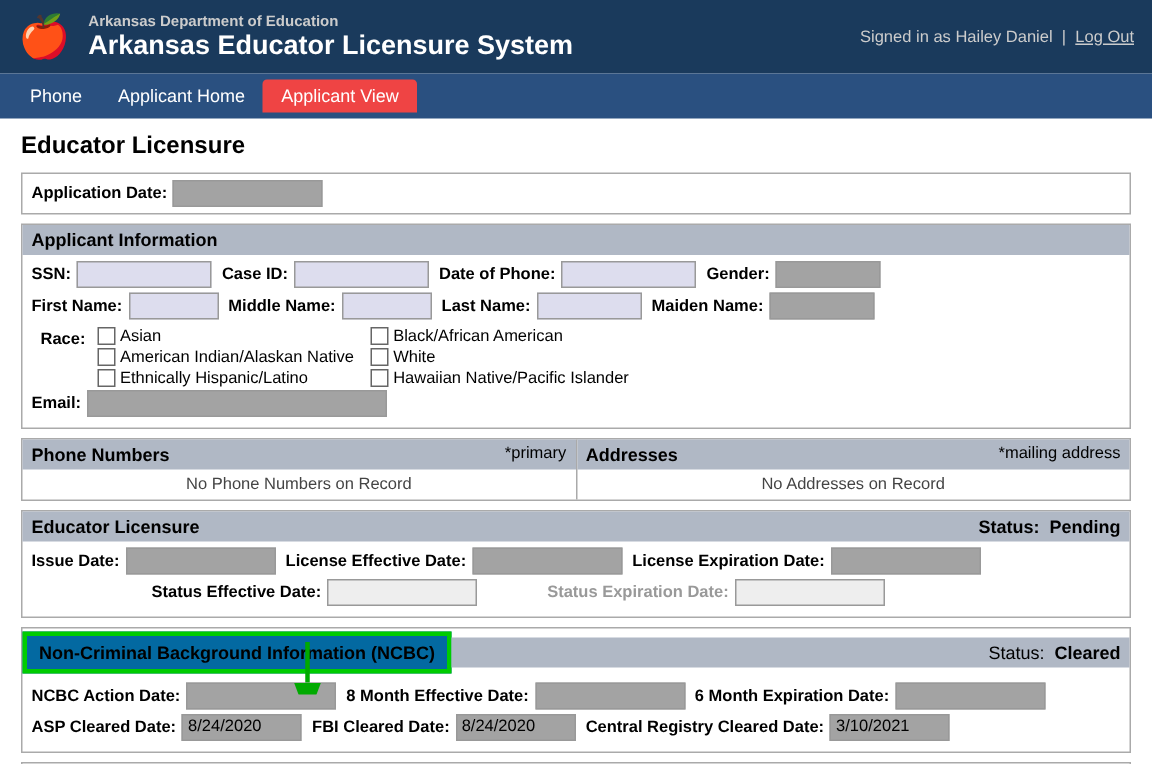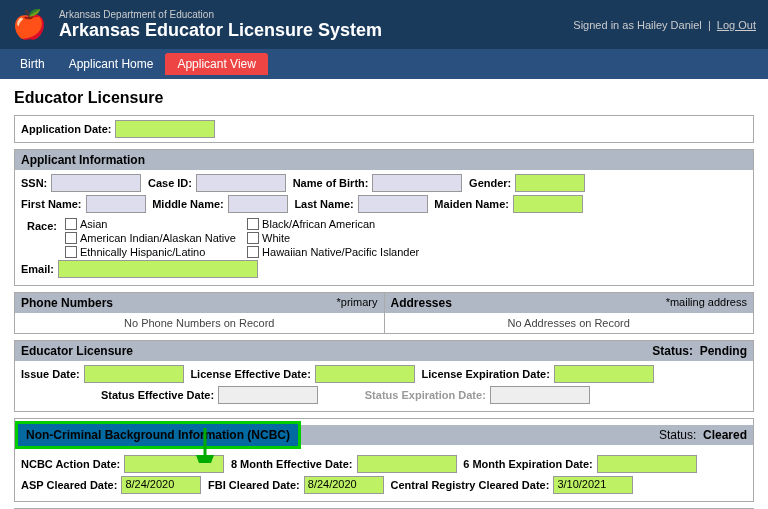--- a/index.html
+++ b/index.html
@@ -1,21 +1,21 @@
 <!DOCTYPE html>
 <html><head>
   <meta charset="utf-8">
   <style>
     * { box-sizing: border-box; margin: 0; padding: 0; }
     body { font-family: Arial, sans-serif; font-size: 12px; background: #fff; color: #000; width: 768px; min-height: 509px; }
 
     
     .header { background: #1a3a5c; padding: 8px 12px; display: flex; align-items: center; justify-content: space-between; }
     .header-left { display: flex; flex-direction: column; }
-    .header-dept { color: #ccc; font-size: 10px; }
+    .header-dept { color: #ccc; font-size: 10px; font-weight: bold; }
     .header-title { color: #fff; font-size: 18px; font-weight: bold; }
     .header-logo { display: flex; align-items: center; gap: 8px; }
     .apple-icon { color: #cc0000; font-size: 28px; margin-right: 4px; }
     .header-right { color: #ccc; font-size: 11px; }
     .header-right a { color: #ccc; text-decoration: underline; cursor: pointer; }
 
     
     .nav { background: #2a5080; display: flex; align-items: center; padding: 0 8px; height: 30px; }
     .nav-item { color: #fff; padding: 4px 12px; font-size: 12px; cursor: pointer; border-radius: 3px 3px 0 0; }
     .nav-item.active { background: #ef4444; }
@@ -25,21 +25,21 @@
     .page-title { font-size: 16px; font-weight: bold; margin-bottom: 8px; color: #000; }
 
     
     .section { border: 1px solid #aaa; margin-bottom: 6px; }
     .section-header { background: #b0b8c5; padding: 3px 6px; font-weight: bold; font-size: 12px; display: flex; justify-content: space-between; align-items: center; }
     .section-header.highlighted { border: 3px solid #00cc00; background: #0369a1; }
     .section-body { padding: 4px 6px; }
 
     .field-row { display: flex; align-items: center; margin-bottom: 3px; flex-wrap: wrap; }
     .field-label { font-weight: bold; white-space: nowrap; margin-right: 4px; font-size: 11px; }
-    .field-value { border: 1px solid #999; background: #bef264; min-width: 80px; height: 18px; display: inline-block; font-size: 11px; padding: 1px 3px; }
+    .field-value { border: 1px solid #999; background: #a3a3a3; min-width: 80px; height: 18px; display: inline-block; font-size: 11px; padding: 1px 3px; }
     .field-value.medium { min-width: 100px; }
     .field-value.small { min-width: 60px; }
 
     .status-value { font-weight: bold; font-size: 12px; }
 
     
     .app-date-row { display: flex; align-items: center; padding: 4px 6px; }
 
     
     .race-row { display: flex; align-items: flex-start; padding: 2px 6px; }
@@ -65,21 +65,21 @@
     </div>
   </div>
   <div class="header-right">
     <span>Signed in as Hailey Daniel</span>
     &nbsp;|&nbsp;
     <a>Log Out</a>
   </div>
 </div>
 
 <div class="nav">
-  <div class="nav-item">Birth</div>
+  <div class="nav-item">Phone</div>
   <div class="nav-item">Applicant Home</div>
   <div class="nav-item active">Applicant View</div>
 </div>
 
 <div class="main">
   <div class="page-title">Educator Licensure</div>
 
   <div class="section">
     <div class="app-date-row">
       <span class="field-label">Application Date:</span>
@@ -93,21 +93,21 @@
     </div>
     <div class="section-body">
 
       <div class="field-row">
         <span class="field-label">SSN:</span>
         <span class="field-value small" style="min-width:90px; background:#dde;"></span>
         &nbsp;&nbsp;
         <span class="field-label">Case ID:</span>
         <span class="field-value small" style="min-width:90px; background:#dde;"></span>
         &nbsp;&nbsp;
-        <span class="field-label">Name of Birth:</span>
+        <span class="field-label">Date of Phone:</span>
         <span class="field-value small" style="min-width:90px; background:#dde;"></span>
         &nbsp;&nbsp;
         <span class="field-label">Gender:</span>
         <span class="field-value small" style="min-width:70px;"></span>
       </div>
 
       <div class="field-row">
         <span class="field-label">First Name:</span>
         <span class="field-value small" style="min-width:60px; background:#dde;"></span>
         &nbsp;&nbsp;

